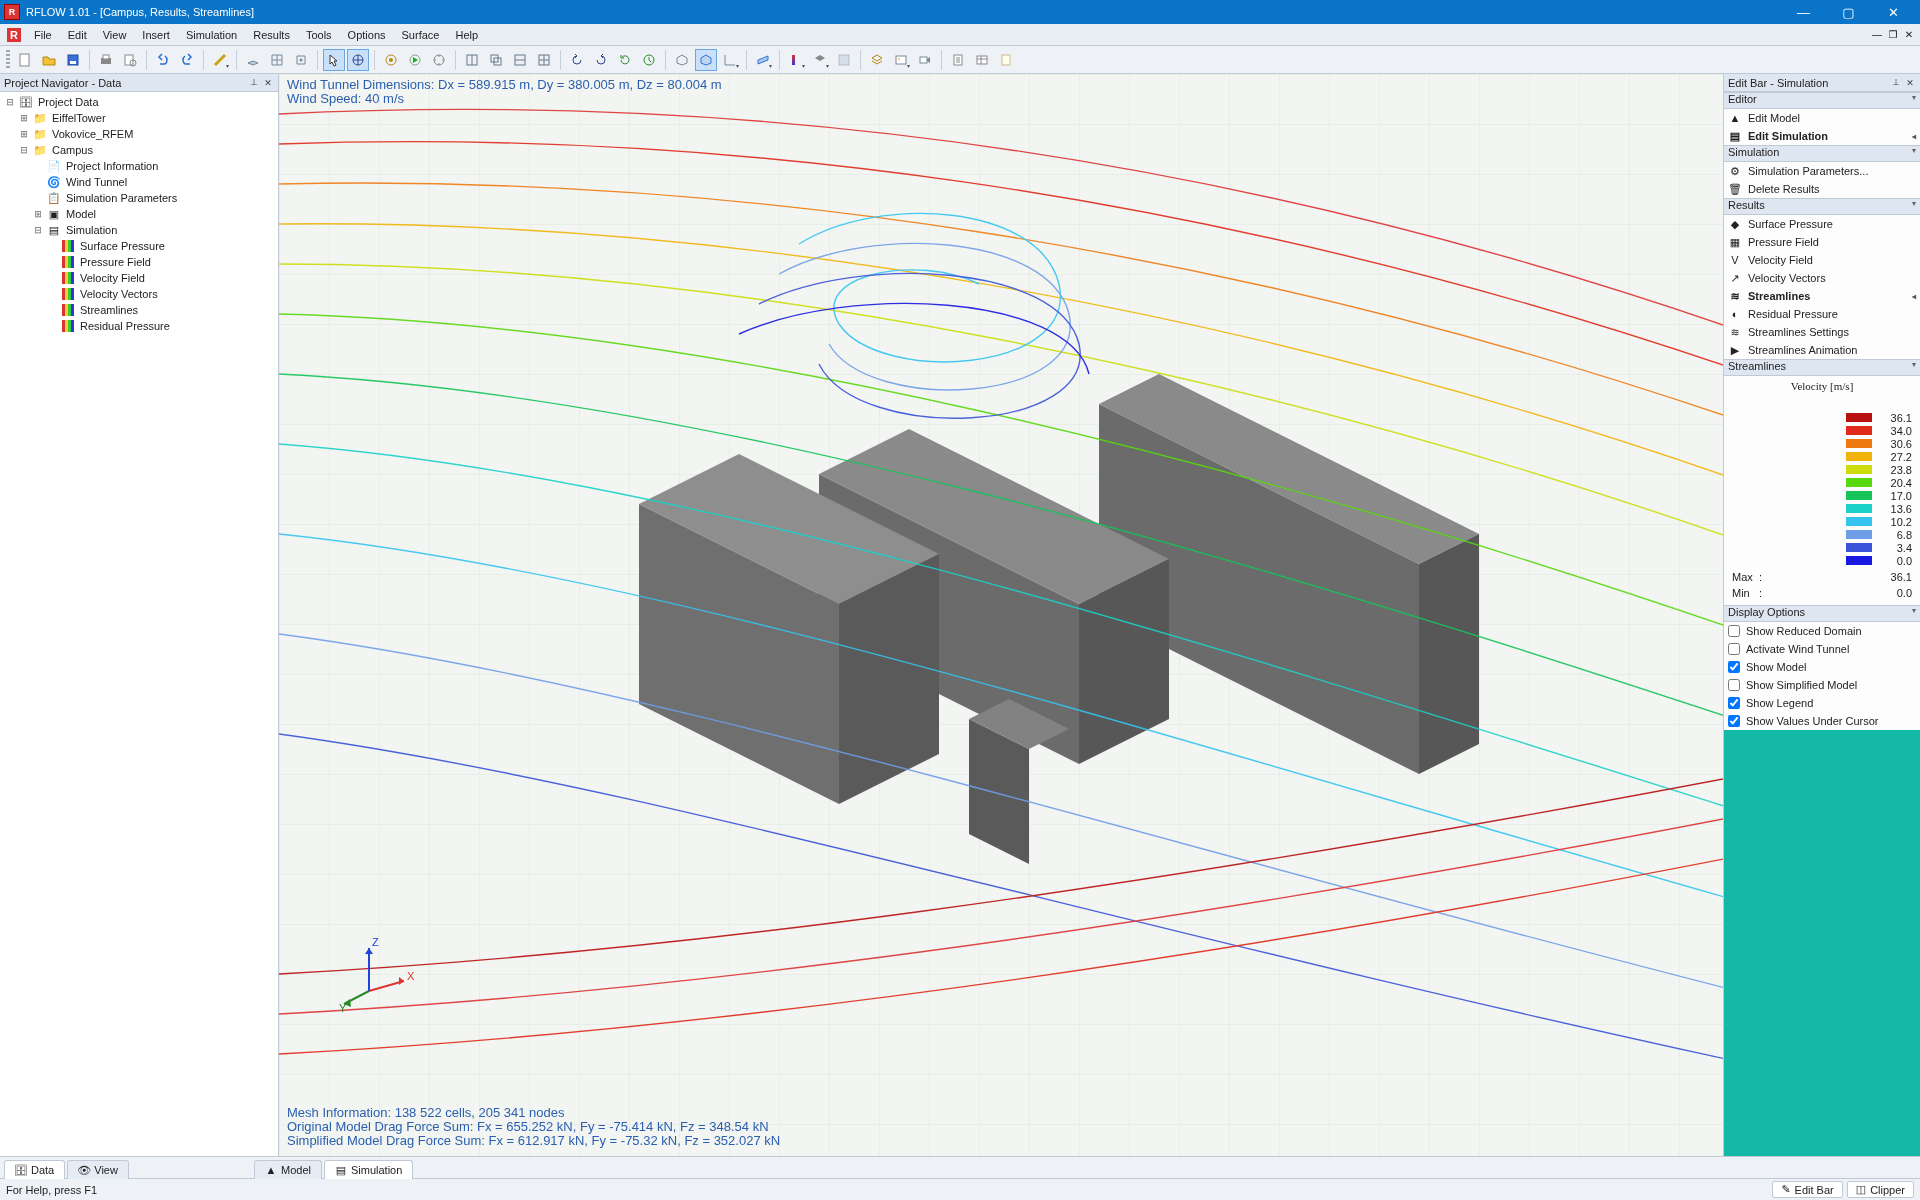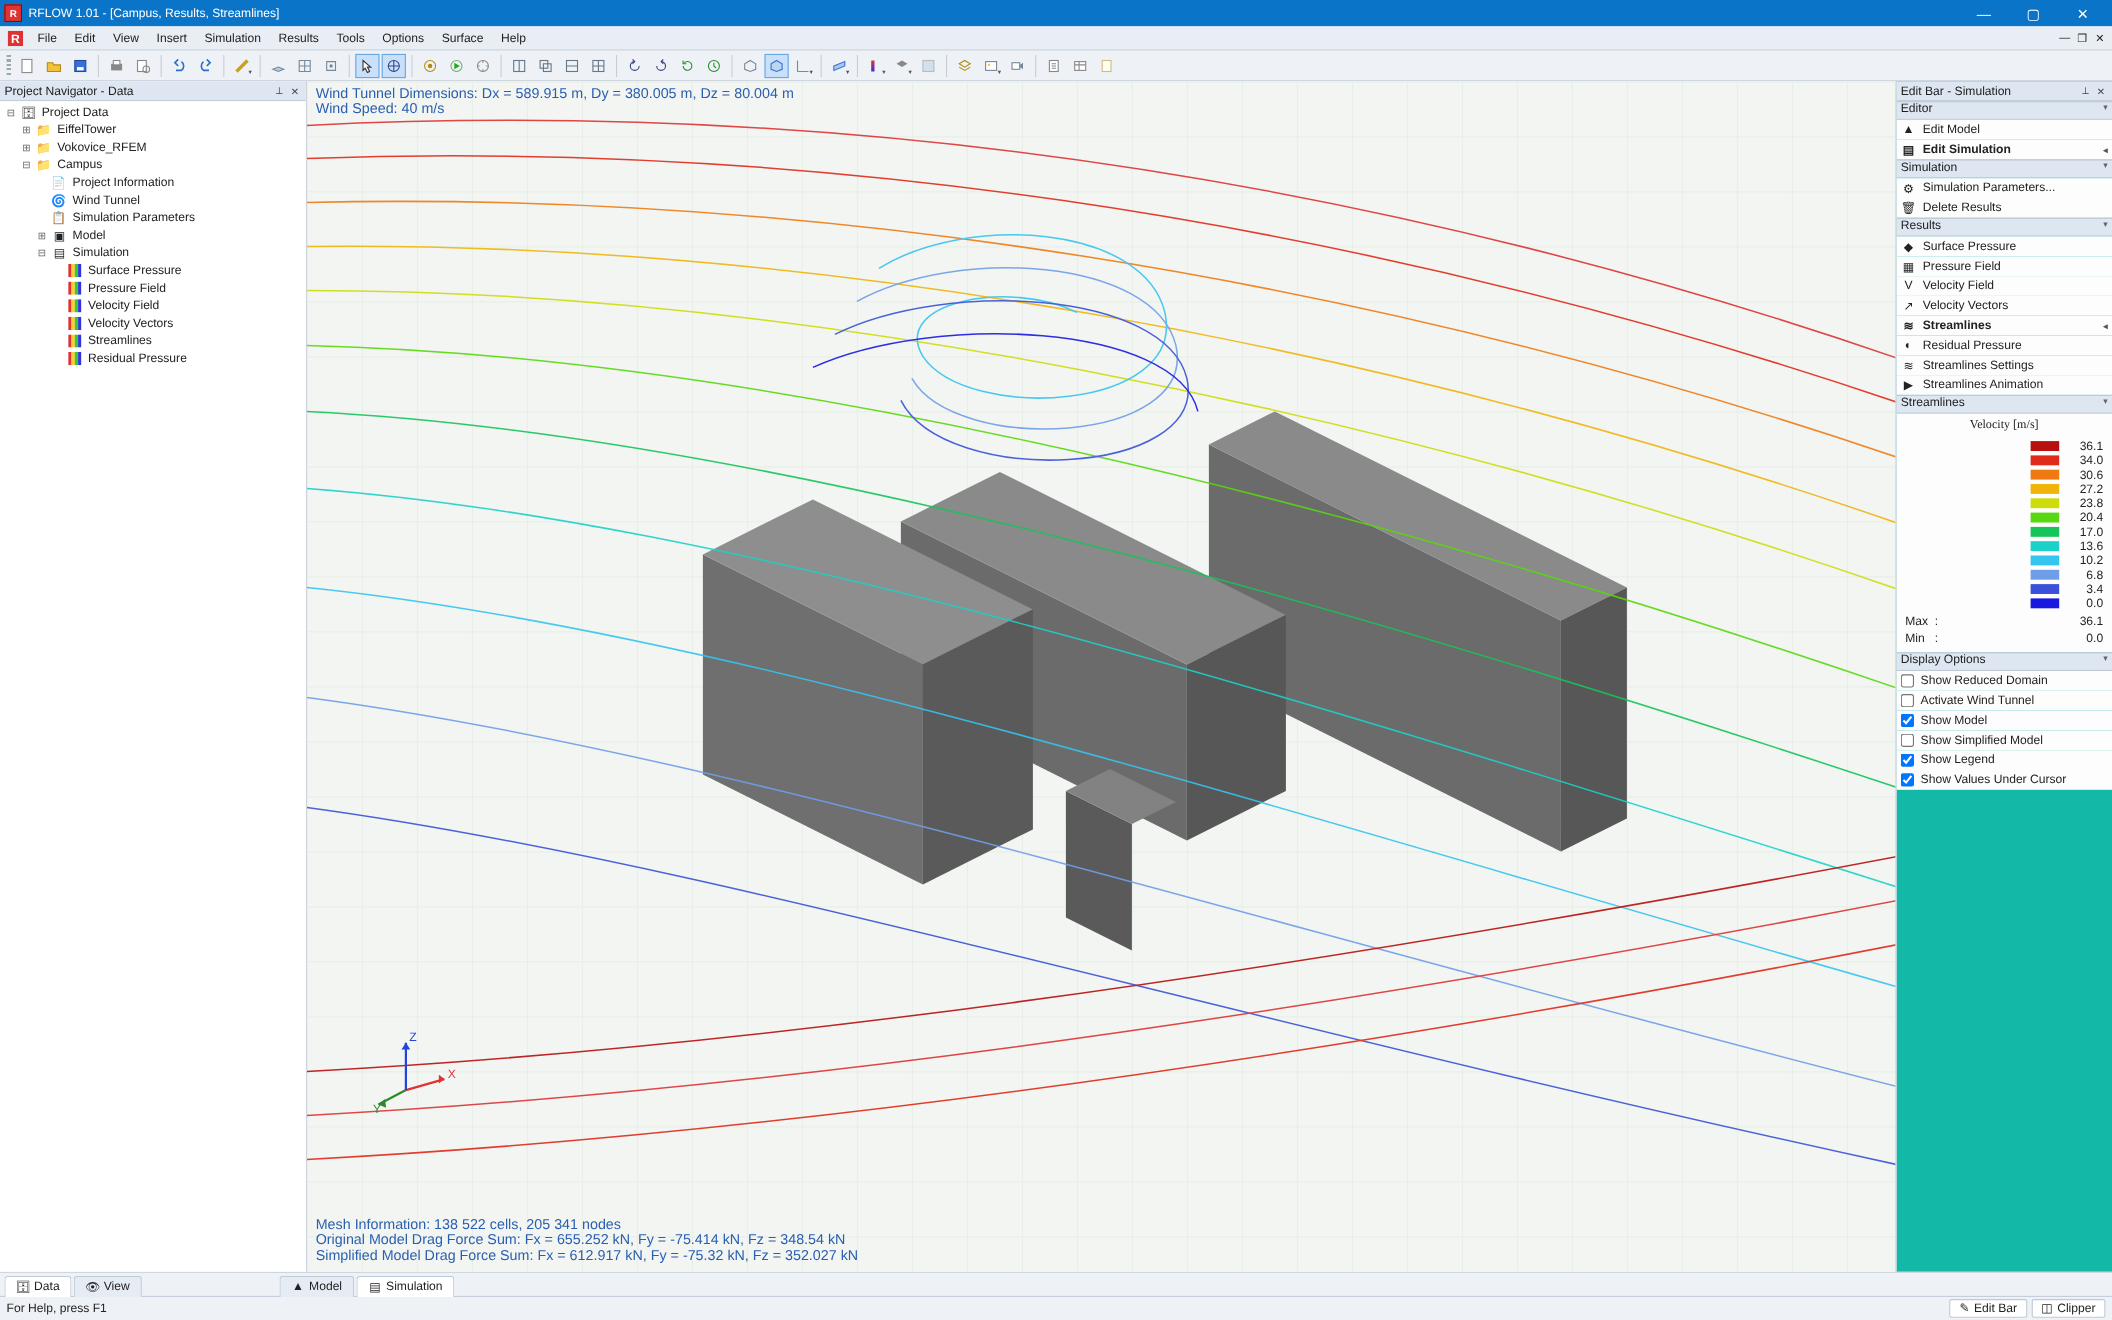--- a/index.html
+++ b/index.html
@@ -47,21 +47,21 @@
 .triad line{stroke-width:2}
 
 .editcol{width:196px;background:#14b8a6;display:flex;flex-direction:column}
 .sect{background:#dde6f1;border-top:1px solid #c0cad6;border-bottom:1px solid #c0cad6;height:17px;display:flex;padding:0 4px;font-size:11px}
 .sect .chev{margin-left:auto;font-size:8px;color:#666}
 .erow{display:flex;align-items:center;height:18px;padding:0 4px;gap:6px;background:#fdfdfe}
 .erow .eico{width:14px;height:14px;display:inline-flex;align-items:center;justify-content:center}
 .erow .arrow{margin-left:auto;font-size:8px;color:#555}
 .ebold{font-weight:bold}
 .legend{background:#fdfdfe;padding:4px 8px 6px;font-family:Consolas,monospace;font-size:10.5px}
-.legend .lt{text-align:center;margin-bottom:7px;font-family:"Segoe UI"}
+.legend .lt{text-align:center;margin-bottom:19px;font-family:"Segoe UI"}
 .legend .lr{display:flex;align-items:center;justify-content:flex-end;height:13px;gap:6px}
 .legend .sw{width:26px;height:9px}
 .legend .lv{width:34px;text-align:right}
 .legend .mm{display:flex;justify-content:space-between;margin-top:4px}
 .chkrow{display:flex;align-items:center;height:18px;padding:0 4px;gap:6px;background:#fdfdfe}
 .chkrow input{width:12px;height:12px}
 
 .tabsrow{height:22px;background:#eef2f7;border-top:1px solid #c0cad6;display:flex;align-items:flex-end;padding:0 4px}
 .doct{display:flex;align-items:center;gap:4px;padding:2px 10px;border:1px solid #c0cad6;border-bottom:none;background:#fff;margin-right:2px;border-radius:3px 3px 0 0;position:relative;top:1px;height:19px}
 .doct.inactive{background:#e5ecf4}

